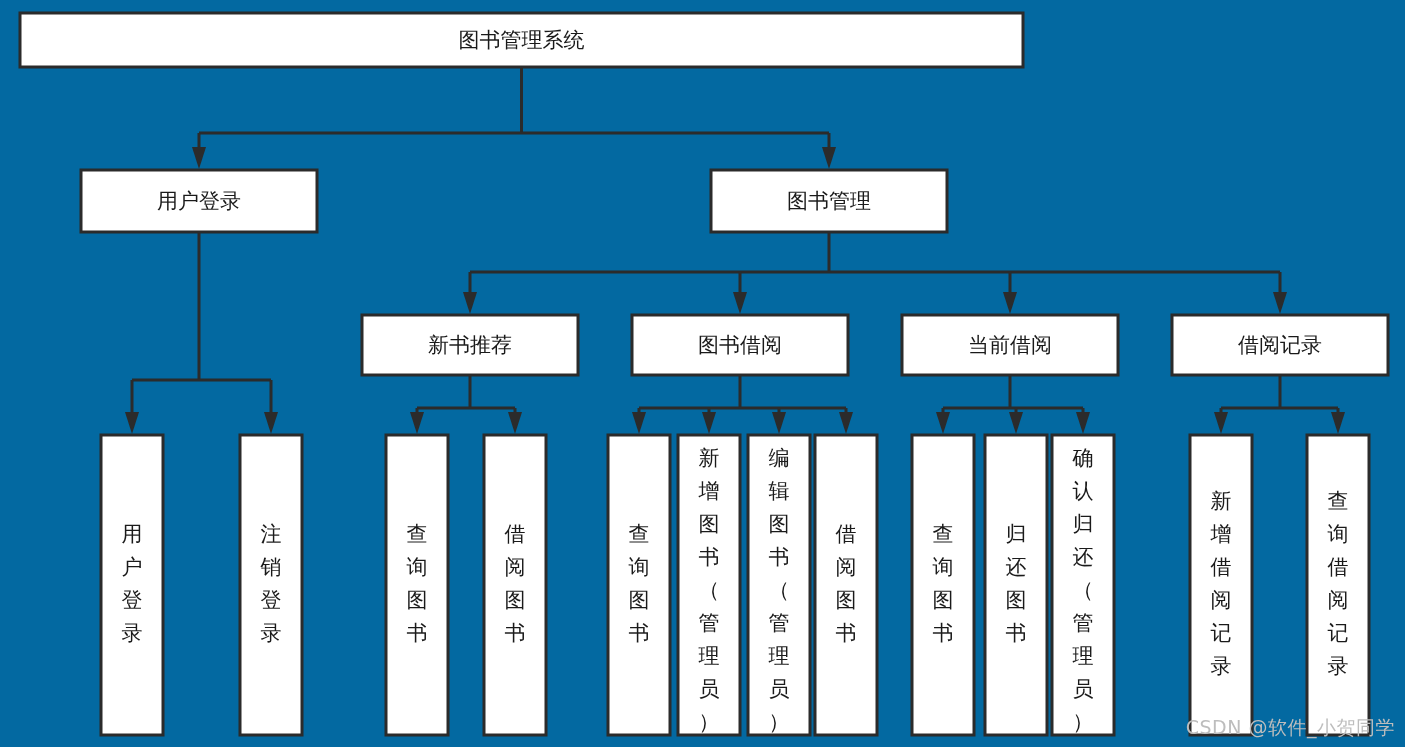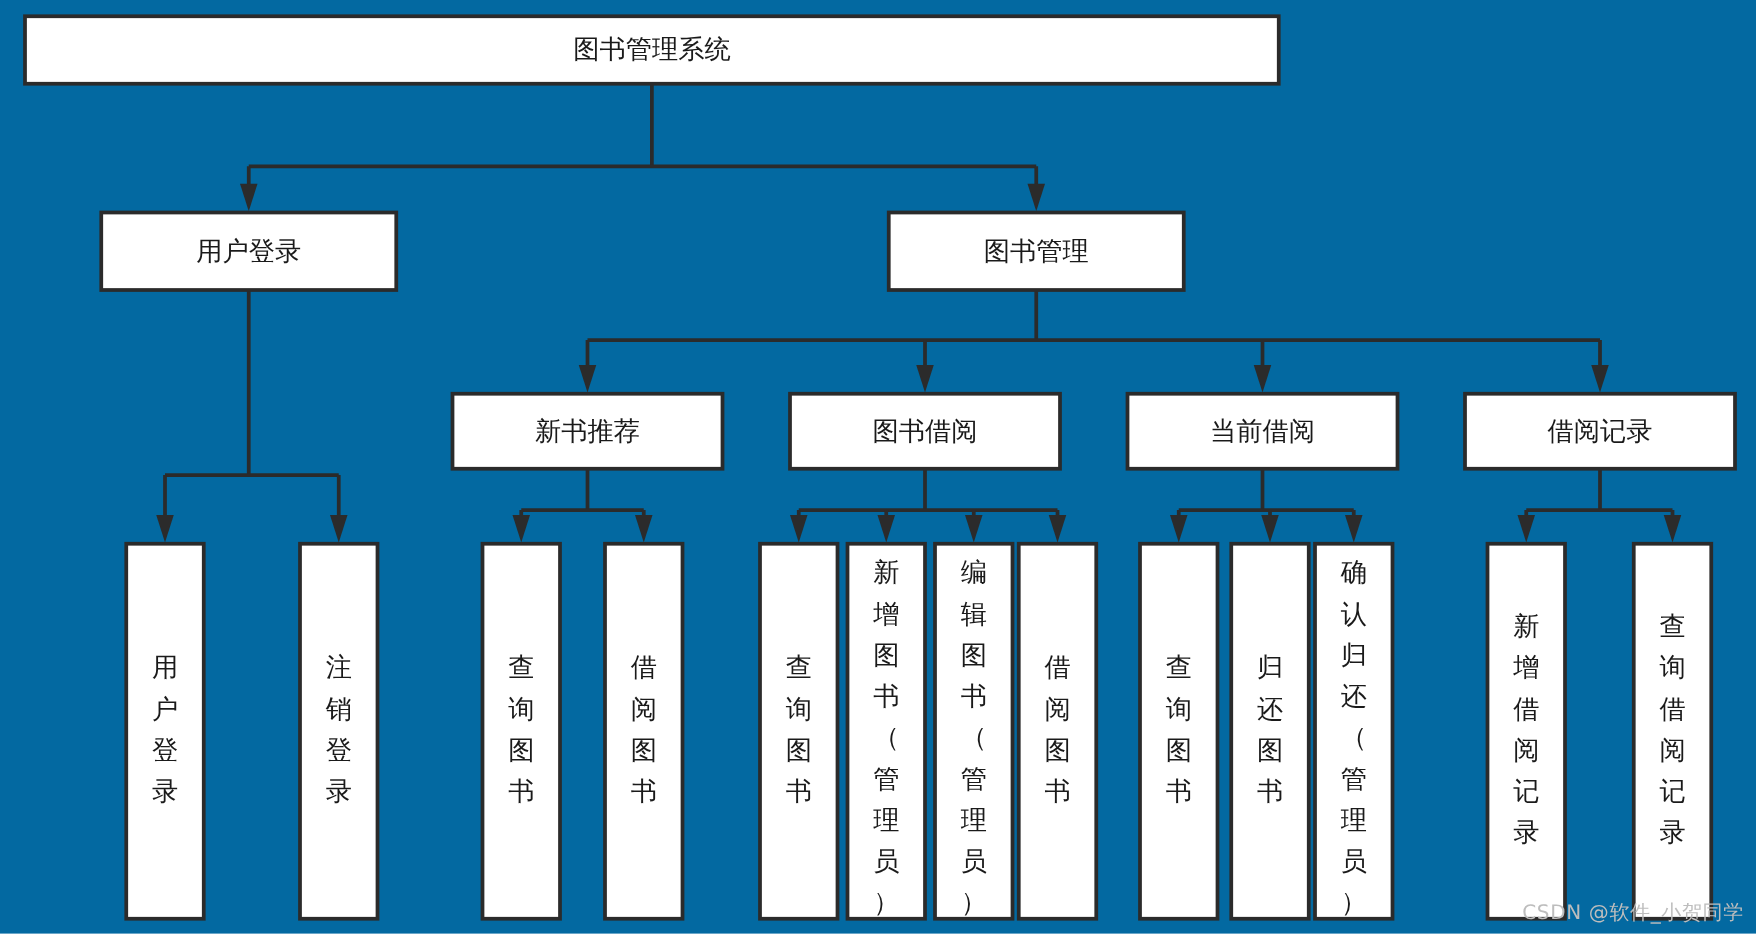--- a/index.html
+++ b/index.html
@@ -52,21 +52,21 @@
     font-family: "DejaVu Sans", "Liberation Sans", sans-serif;
     fill: #1a1a1a;
     font-size: 21px;
     text-anchor: middle;
   }
   .watermark {
     position: absolute;
     right: 10px;
     bottom: 6px;
     font-family: "DejaVu Sans", "Liberation Sans", sans-serif;
-    font-size: 16px;
+    font-size: 19px;
     color: #bdbdbd;
     letter-spacing: 0.5px;
     white-space: nowrap;
     pointer-events: none;
   }
 </style>
 </head>
 <body>
 
 <div id="diagram-root">

